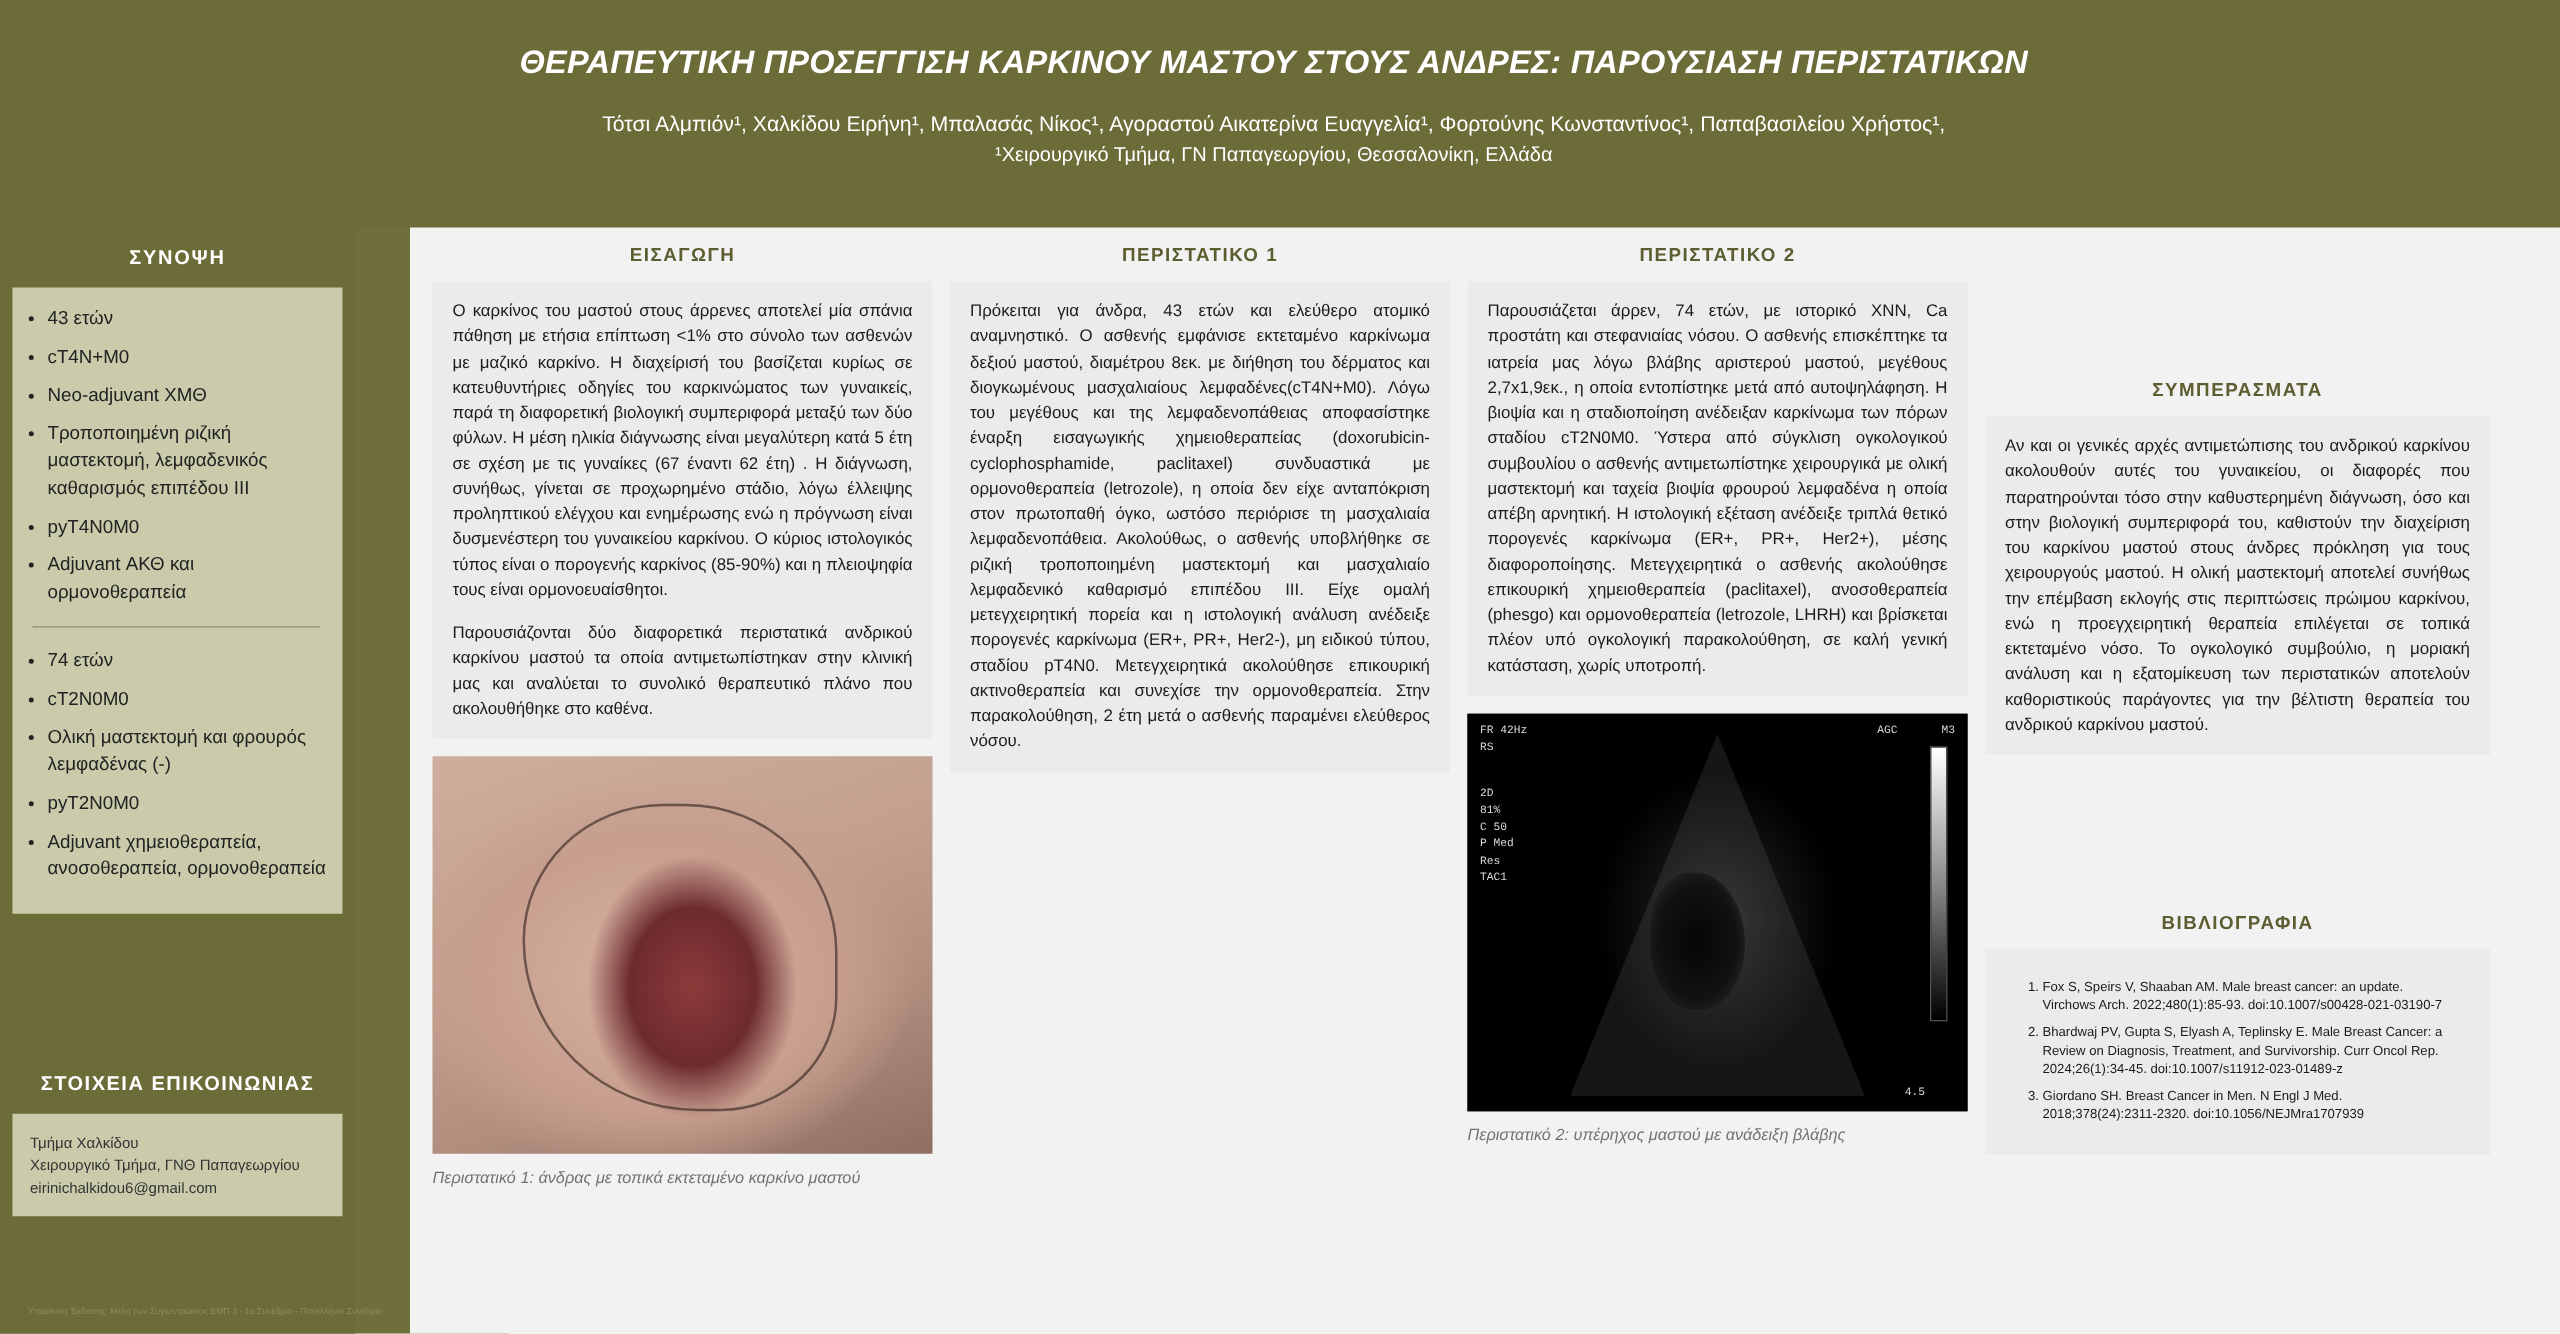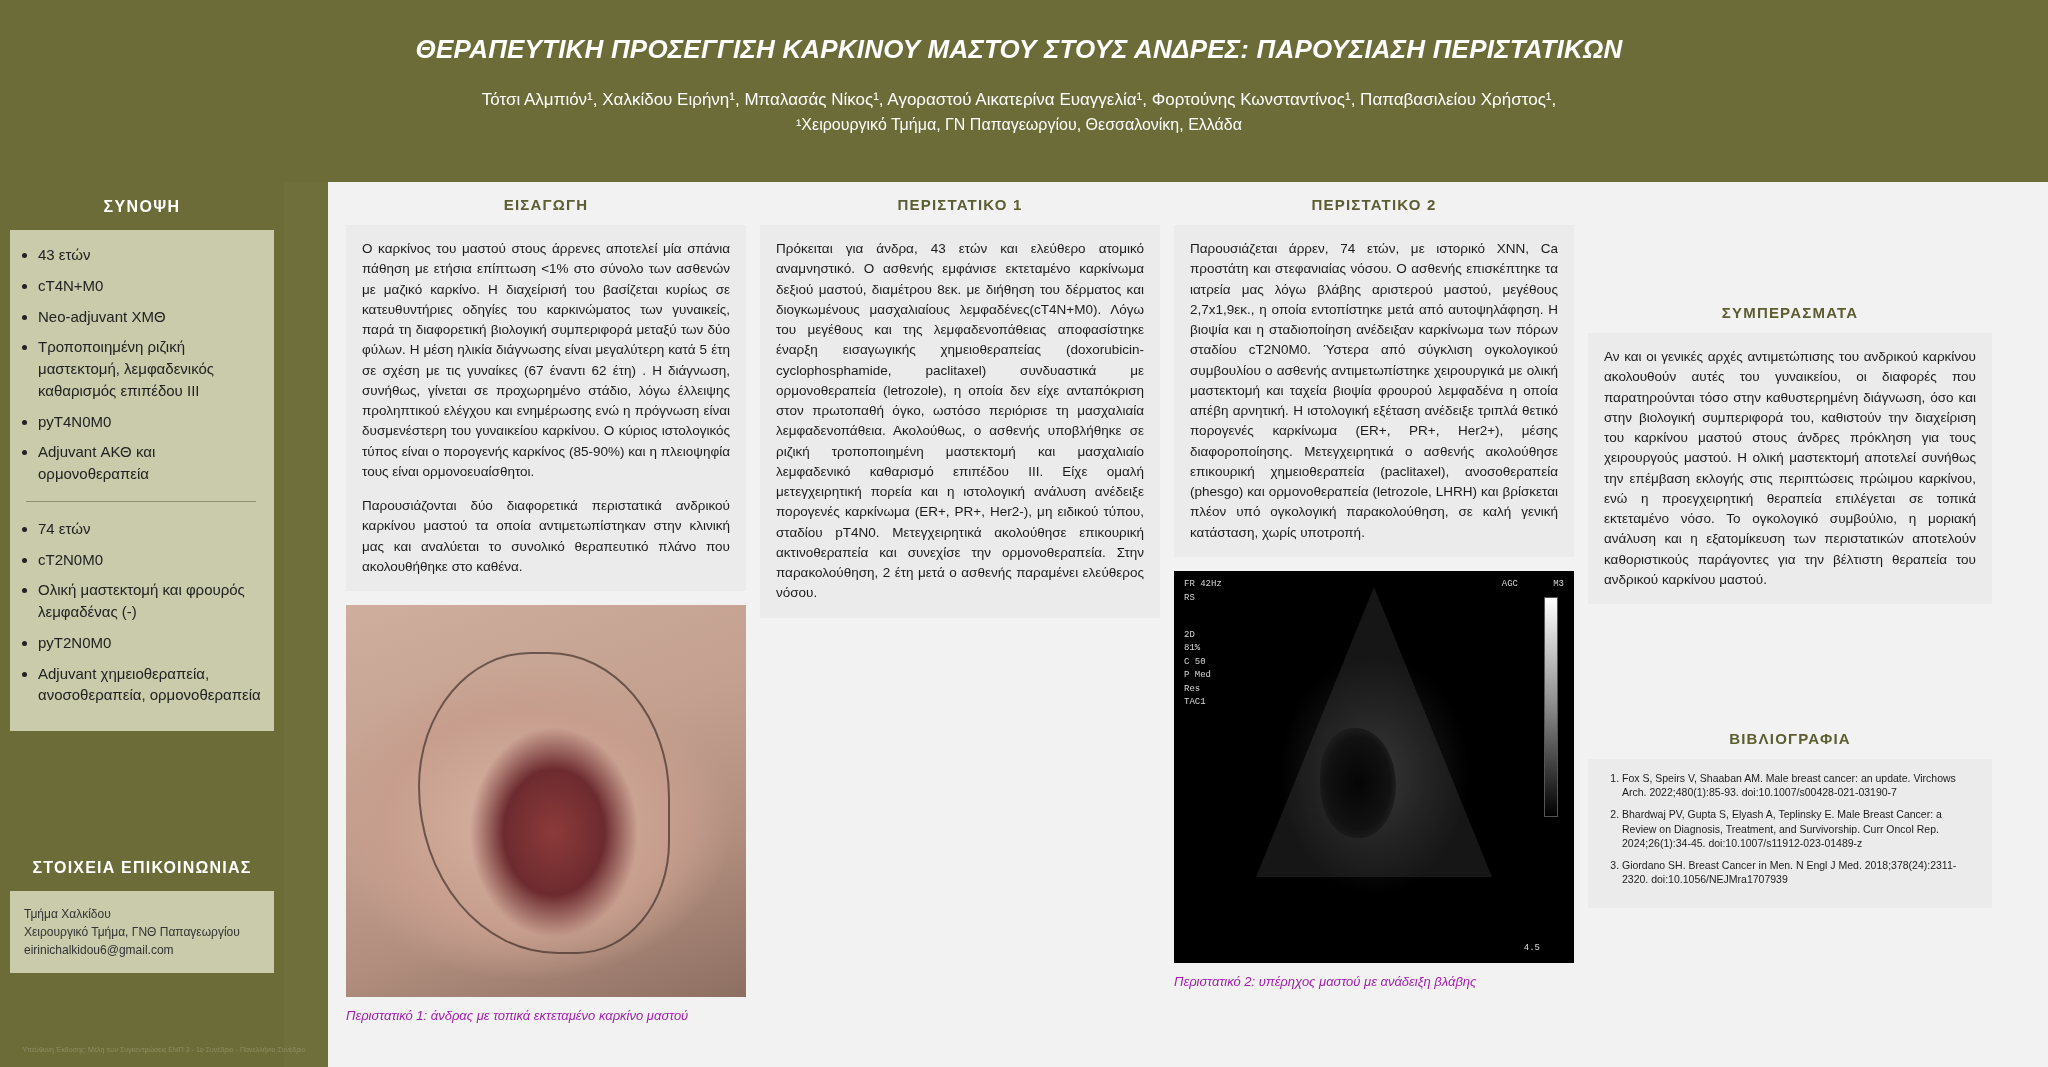--- a/index.html
+++ b/index.html
@@ -146,27 +146,27 @@
     background: #ebebeb;
     padding: 14px 16px;
     font-size: 13.5px; line-height: 1.5; color: #1b1b1b;
     text-align: justify;
   }
   .text-card p { margin: 0 0 14px 0; }
   .text-card p:last-child { margin-bottom: 0; }
 
   .fig-wrap { margin-top: 14px; }
   .fig {
-    width: 100%; height: 392px;
+    width: 100%; height: 318px;
     border: 0;
     display: block;
     background: #444;
   }
   .caption {
-    font-size: 13px; font-style: italic; color: #a21caf;
+    font-size: 13px; font-style: italic; color: #737373;
     margin-top: 10px; line-height: 1.35;
   }
 
   
   .right-col { width: 404px; }
   .concl-card {
     background: #ebebeb;
     padding: 14px 16px;
     font-size: 13.5px; line-height: 1.5; color: #1b1b1b;
     text-align: justify;
@@ -174,21 +174,21 @@
   .biblio-head {
     text-align: center; color: #5c5d30;
     font-size: 15px; font-weight: bold; letter-spacing: 1.2px;
     margin: 126px 0 12px 0;
   }
   .biblio-card {
     background: #ebebeb;
     padding: 12px 14px 14px 14px;
   }
   .biblio-card ol {
-    margin: 0; padding-left: 20px;
+    margin: 12px; padding-left: 20px;
   }
   .biblio-card li {
     font-size: 10.5px; line-height: 1.35; color: #1b1b1b;
     margin-bottom: 8px;
   }
   .concl-head { margin-top: 108px; }
 
   
   .photo1 {
     background:

